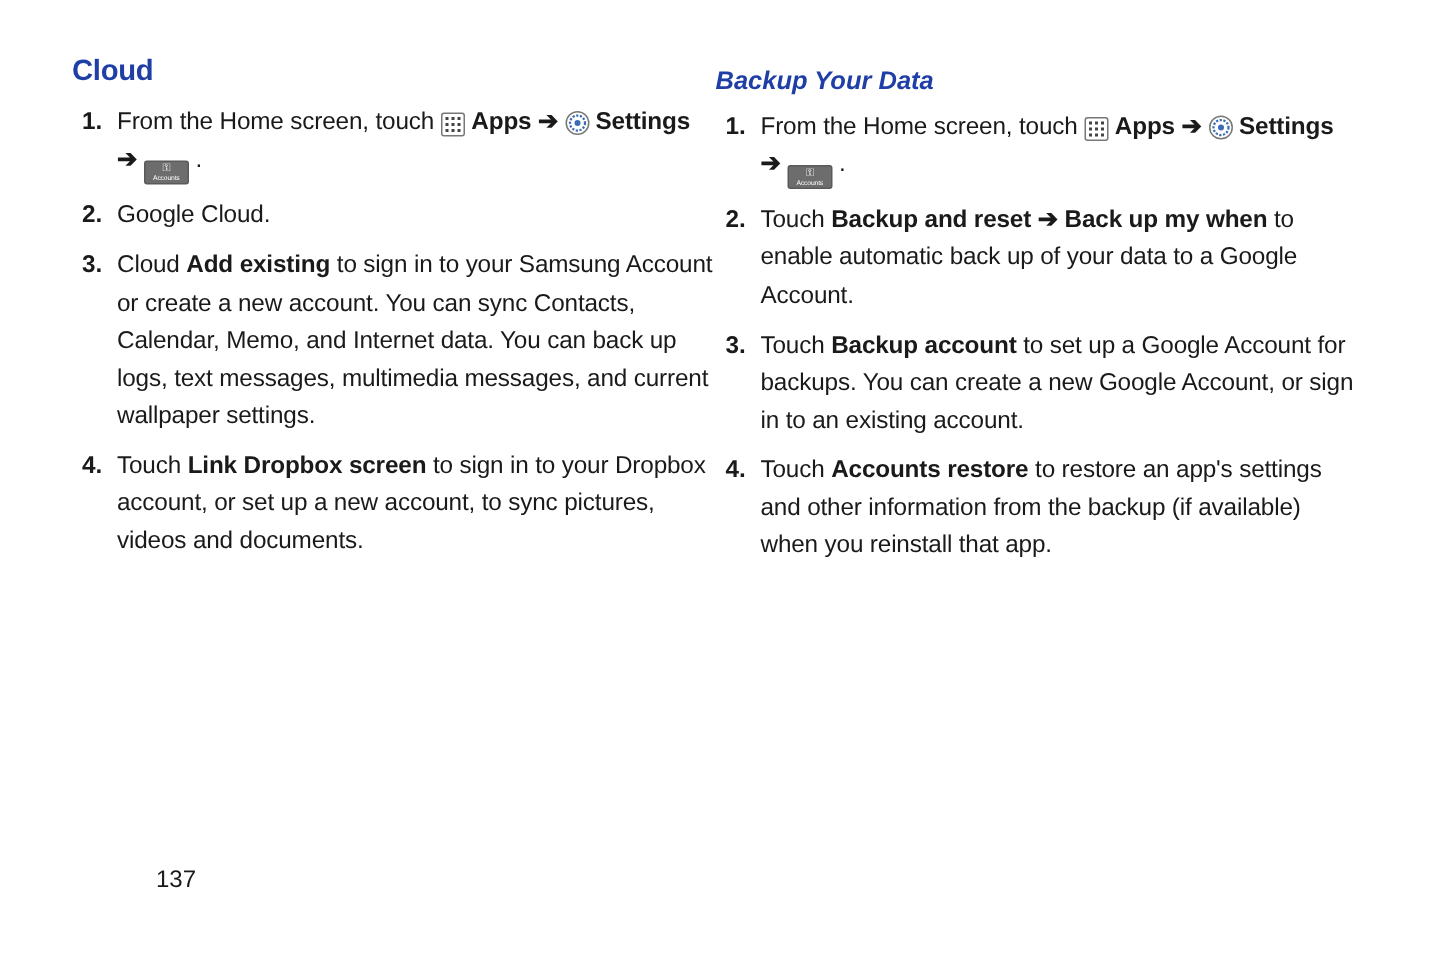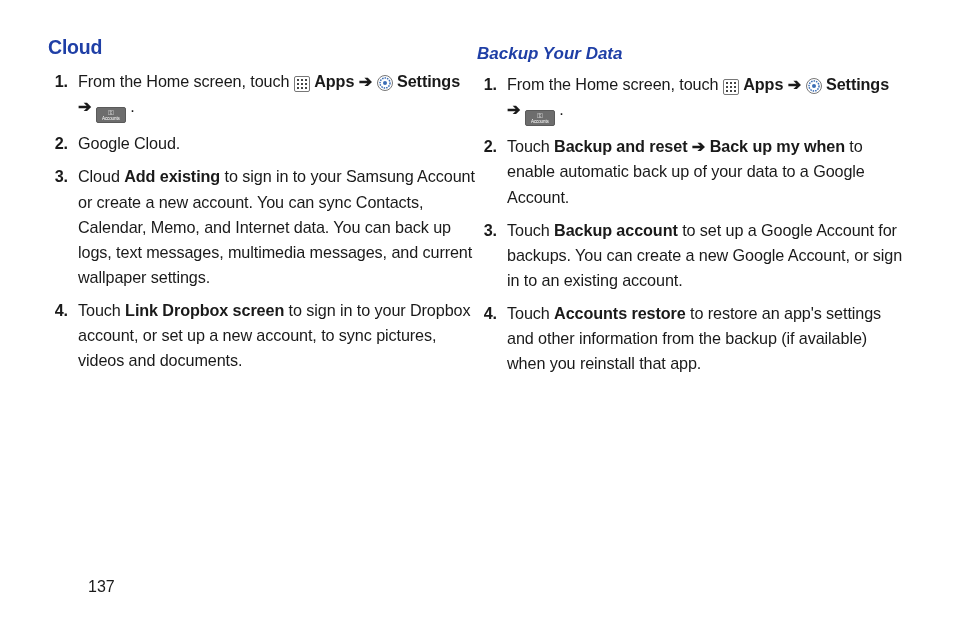--- a/index.html
+++ b/index.html
@@ -84,21 +84,21 @@
     height: 16px;
     background: #6d6d6d;
     border-color: #5a5a5a;
     flex-direction: column;
     line-height: 1;
   }
   .icon-accounts .key { color: #fff; font-size: 7px; line-height:1; }
   .icon-accounts .lbl { color: #fff; font-size: 4.5px; line-height:1; margin-top:1px; }
   .page-num {
     position: absolute;
-    left: 88px;
+    left: 104px;
     bottom: 40px;
     font-size: 16px;
   }
 </style>
 </head>
 <body>
 
 <div class="columns">
 
   <div class="col">

